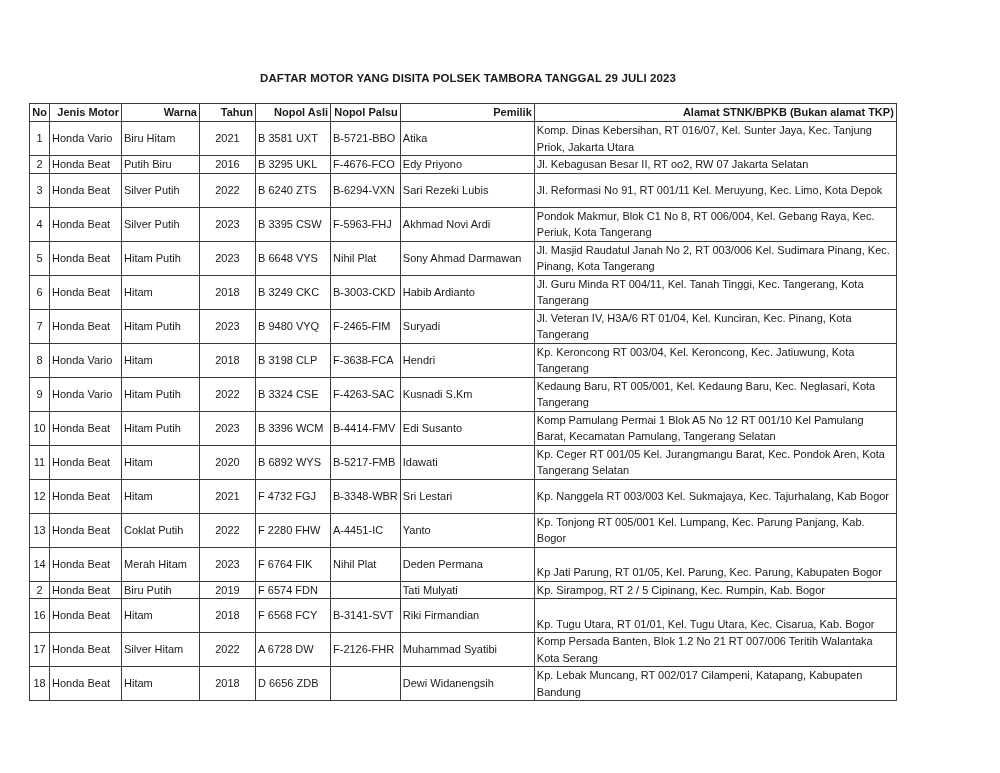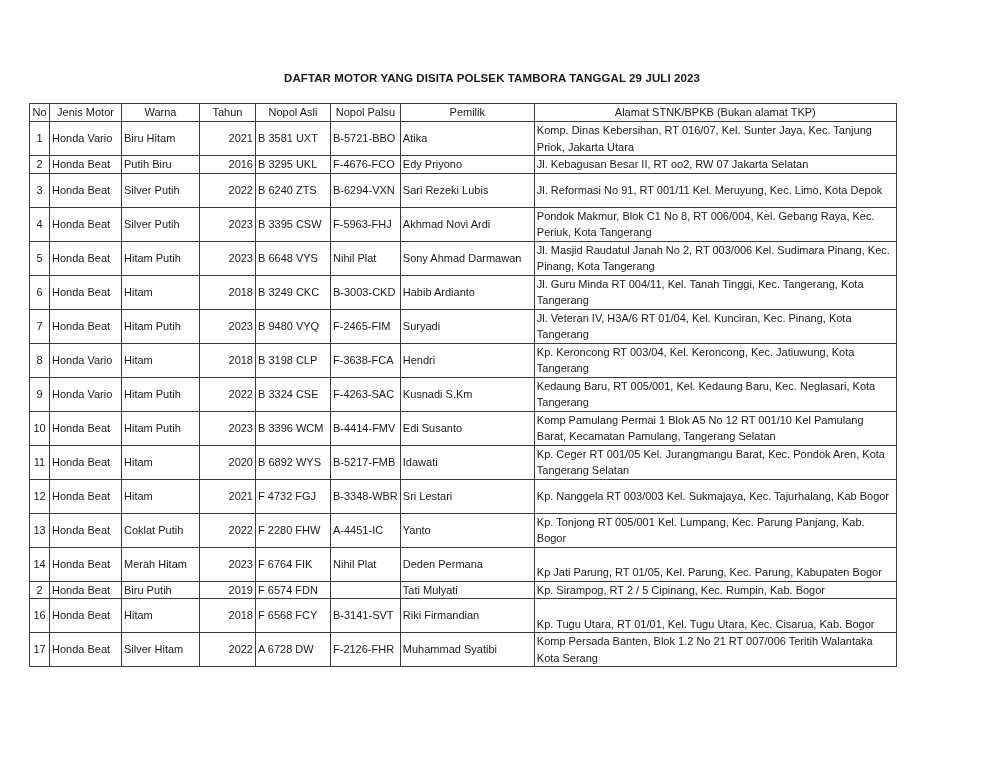--- a/index.html
+++ b/index.html
@@ -3,35 +3,35 @@
 <meta charset="utf-8">
 <style>
   html, body { margin: 0; padding: 0; background: #ffffff; }
   body {
     width: 1000px; height: 773px; position: relative; overflow: hidden;
     font-family: "Liberation Sans", "DejaVu Sans", sans-serif;
     color: #1a1a1a;
   }
   .title {
     position: absolute; left: 0; top: 72px; width: 936px;
-    text-align: center; font-weight: bold; font-size: 11.5px; letter-spacing: 0.1px; padding-left: 24px;
+    text-align: center; font-weight: bold; font-size: 11.5px; letter-spacing: 0.1px;
   }
   table.data {
     position: absolute; left: 29px; top: 103px;
     border-collapse: collapse; table-layout: fixed;
     font-size: 11px; line-height: 16.5px;
   }
   table.data th, table.data td {
     border: 1.3px solid #3a3a3a; padding: 0 2px; vertical-align: middle;
     overflow: hidden; white-space: nowrap;
   }
-  table.data th { font-weight: normal; text-align: center; height: 17px; }
+  table.data th { font-weight: bold; text-align: right; height: 17px; }
   table.data td.addr { white-space: normal; }
   td.c-no { text-align: center; }
-  td.c-year { text-align: right; }
+  td.c-year { text-align: center; }
   col.w-no { width: 20px; }
   col.w-jenis { width: 72px; }
   col.w-warna { width: 78px; }
   col.w-tahun { width: 56px; }
   col.w-asli { width: 75px; }
   col.w-palsu { width: 68px; }
   col.w-pemilik { width: 134px; }
   col.w-alamat { width: 362px; }
   tr.h2 td { height: 33px; }
   tr.h1 td { height: 16px; }
@@ -229,14 +229,24 @@
       <tr class="h2">
         <td class="c-no">17</td>
         <td>Honda Beat</td>
         <td>Silver Hitam</td>
         <td class="c-year">2022</td>
         <td>A 6728 DW</td>
         <td>F-2126-FHR</td>
         <td>Muhammad Syatibi</td>
         <td class="addr">Komp Persada Banten, Blok 1.2 No 21 RT 007/006 Teritih Walantaka Kota Serang</td>
       </tr>
+      <tr class="h2">
+        <td class="c-no">18</td>
+        <td>Honda Beat</td>
+        <td>Hitam</td>
+        <td class="c-year">2018</td>
+        <td>D 6656 ZDB</td>
+        <td></td>
+        <td>Dewi Widanengsih</td>
+        <td class="addr">Kp. Lebak Muncang, RT 002/017 Cilampeni, Katapang, Kabupaten Bandung</td>
+      </tr>
     </tbody>
 </table>
 
 </body></html>

